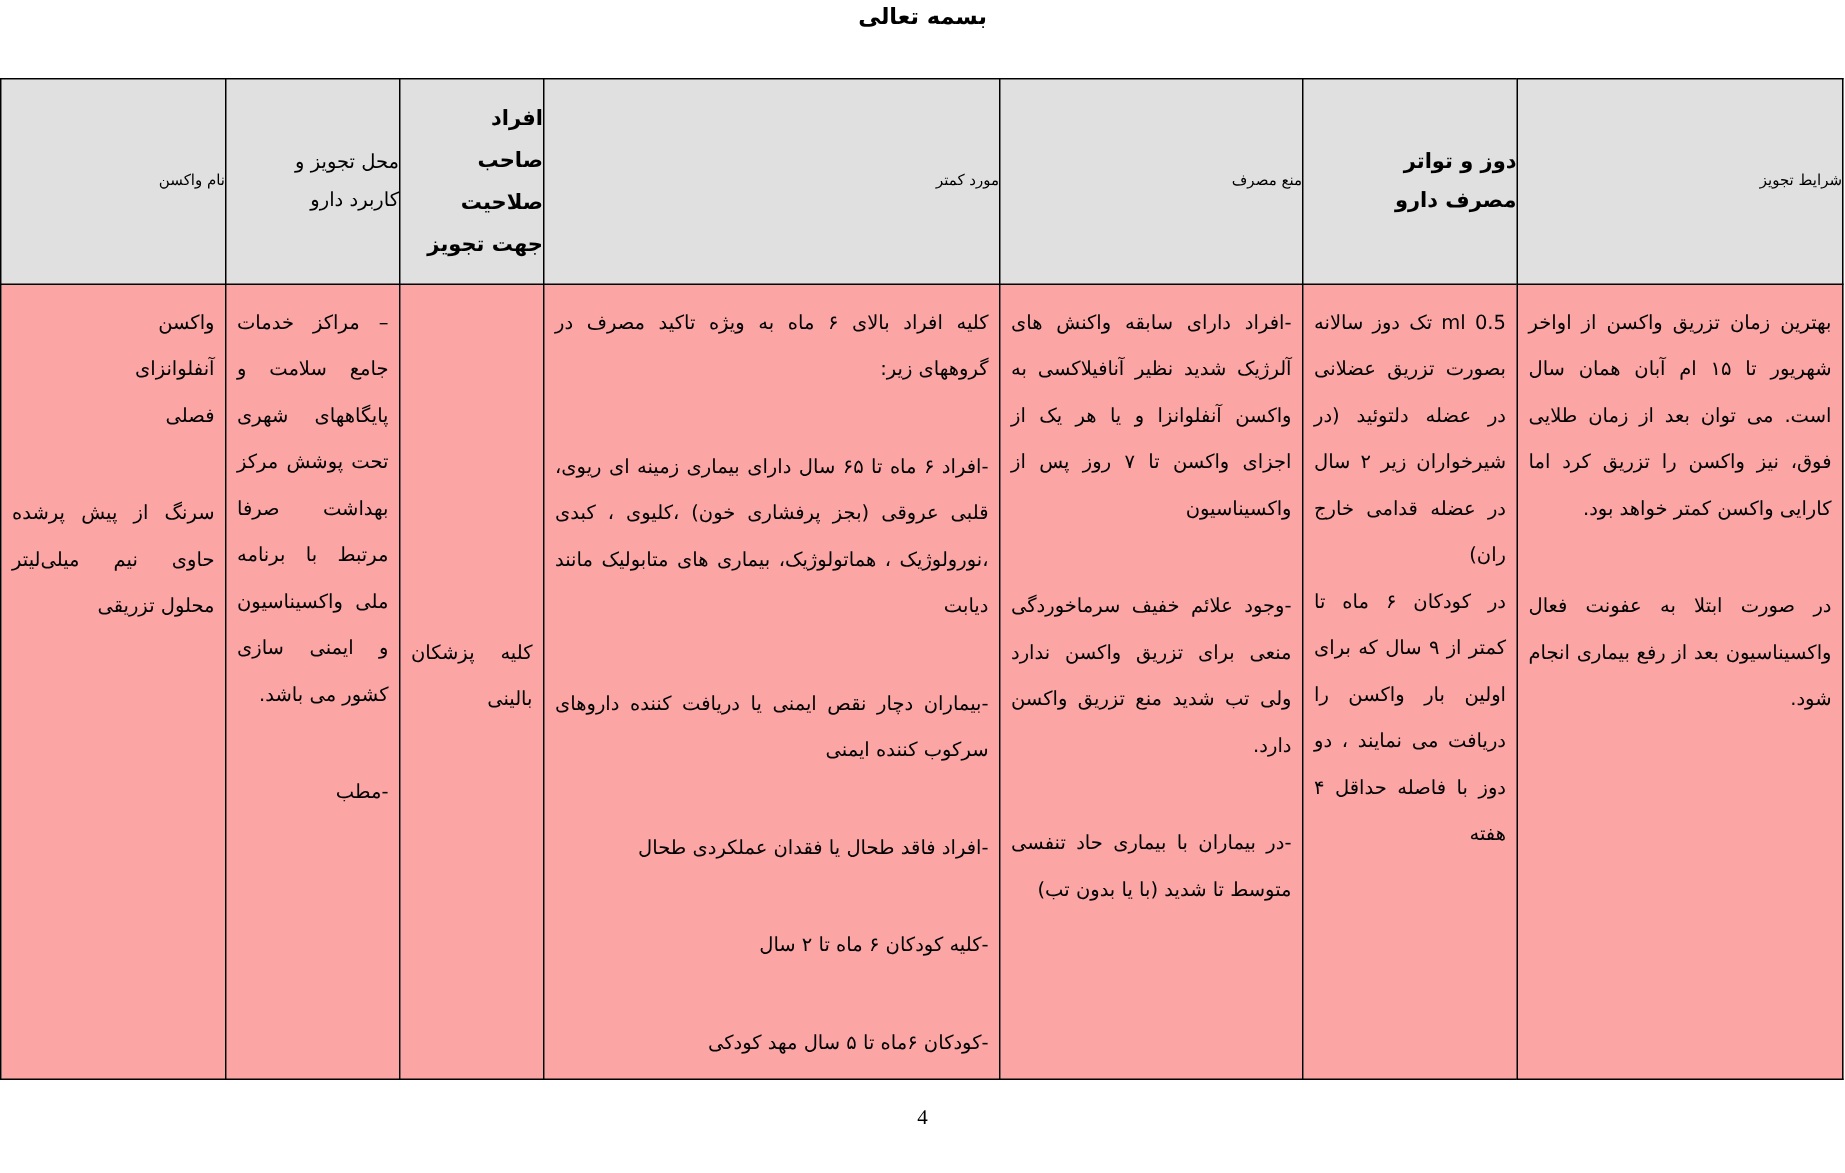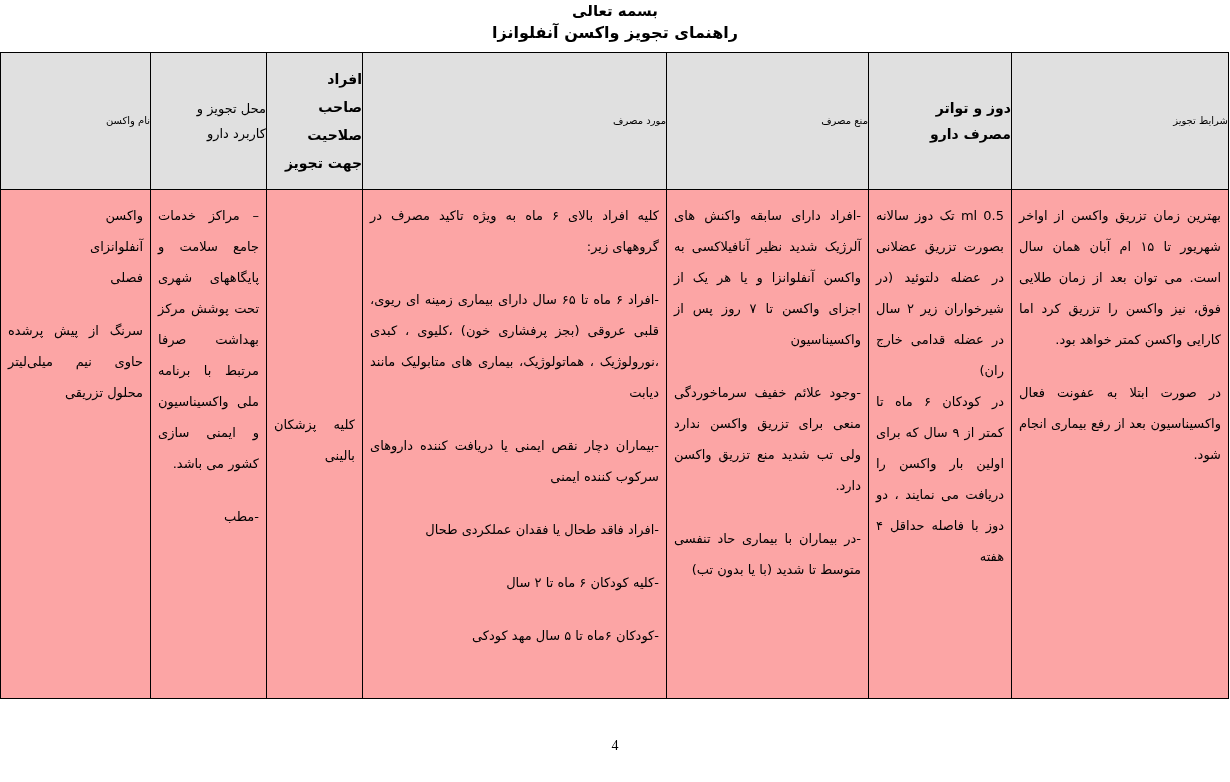--- a/index.html
+++ b/index.html
@@ -99,21 +99,21 @@
   .cell {
     padding: 10px 7px 8px 7px;
     direction: rtl;
   }
   .cell p {
     margin: 0 0 0 0;
     text-align: justify;
     text-align-last: right;
     direction: rtl;
   }
-  .cell p.gap { margin-top: 22px; }
+  .cell p.gap { margin-top: 34px; }
   .cell p.right  { text-align: right;  text-align-last: right; }
 
   .cell-name    { text-align: right; }
   .cell-name p  { text-align: justify; text-align-last: right; }
   .cell-afrad   { vertical-align: middle !important; margin-top: 39px; }
   .cell-afrad .cell { padding-top: 0; }
   .cell-afrad p { text-align: justify; text-align-last: right; }
 
   
   .page-number {
@@ -127,21 +127,20 @@
     direction: ltr;
   }
 </style>
 </head>
 <body>
 
 <div class="page">
 
   <div class="title-block">
     <div class="doc-title-1">بسمه تعالی</div>
-    <div class="doc-title-2">راهنمای تجویز  واکسن آنفلوانزا</div>
   </div>
 
   <div class="table-wrap">
     <table class="main">
       <colgroup>
         <col class="col-sharayet">
         <col class="col-dose">
         <col class="col-mane">
         <col class="col-mored">
         <col class="col-afrad">
@@ -154,21 +153,21 @@
             <span class="th-inner th-lg">شرایط تجویز</span>
           </th>
           <th>
             <span class="th-inner th-md">دوز و تواتر</span>
             <span class="th-inner th-md">مصرف دارو</span>
           </th>
           <th>
             <span class="th-inner th-lg">منع مصرف</span>
           </th>
           <th>
-            <span class="th-inner th-lg">مورد مصرف</span>
+            <span class="th-inner th-lg">مورد کمتر</span>
           </th>
           <th>
             <span class="th-inner th-tight">افراد</span>
             <span class="th-inner th-tight">صاحب</span>
             <span class="th-inner th-tight">صلاحیت</span>
             <span class="th-inner th-tight">جهت تجویز</span>
           </th>
           <th>
             <span class="th-inner th-sm">محل تجویز  و</span>
             <span class="th-inner th-sm">کاربرد دارو</span>

